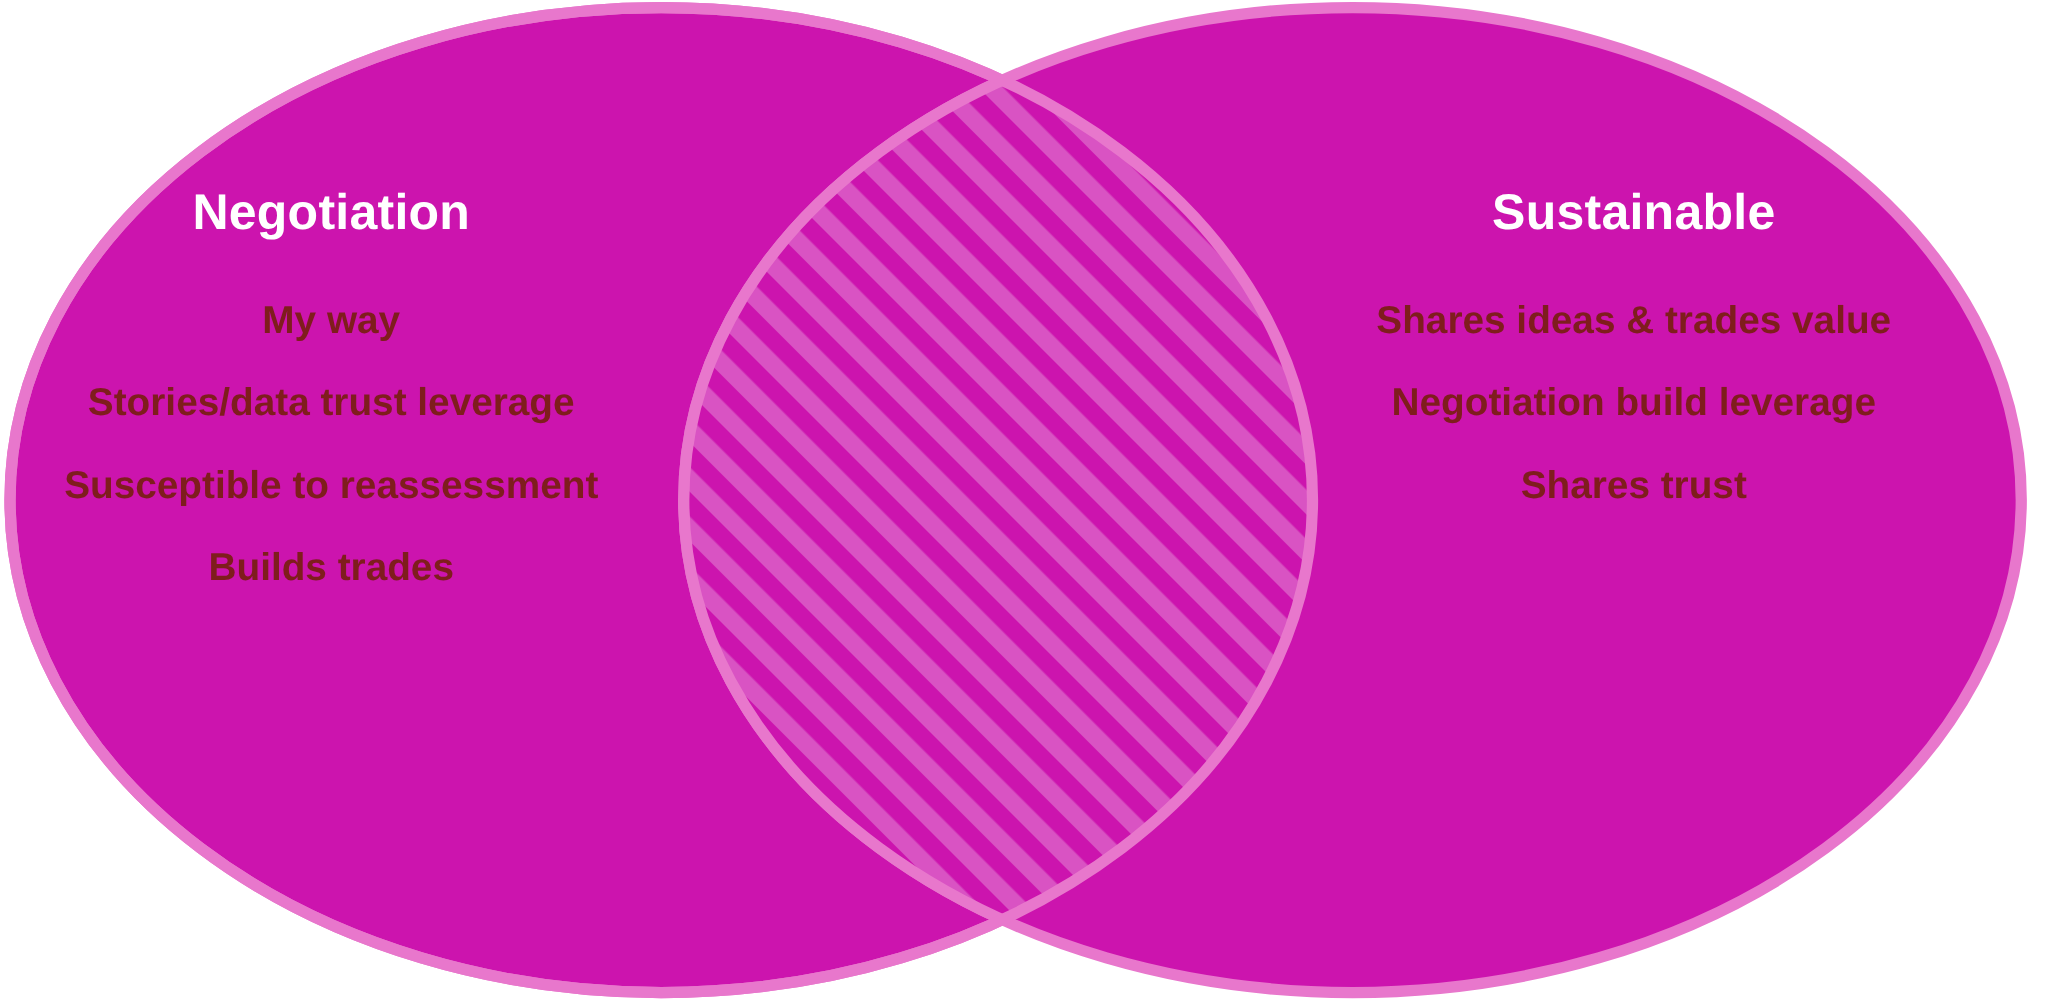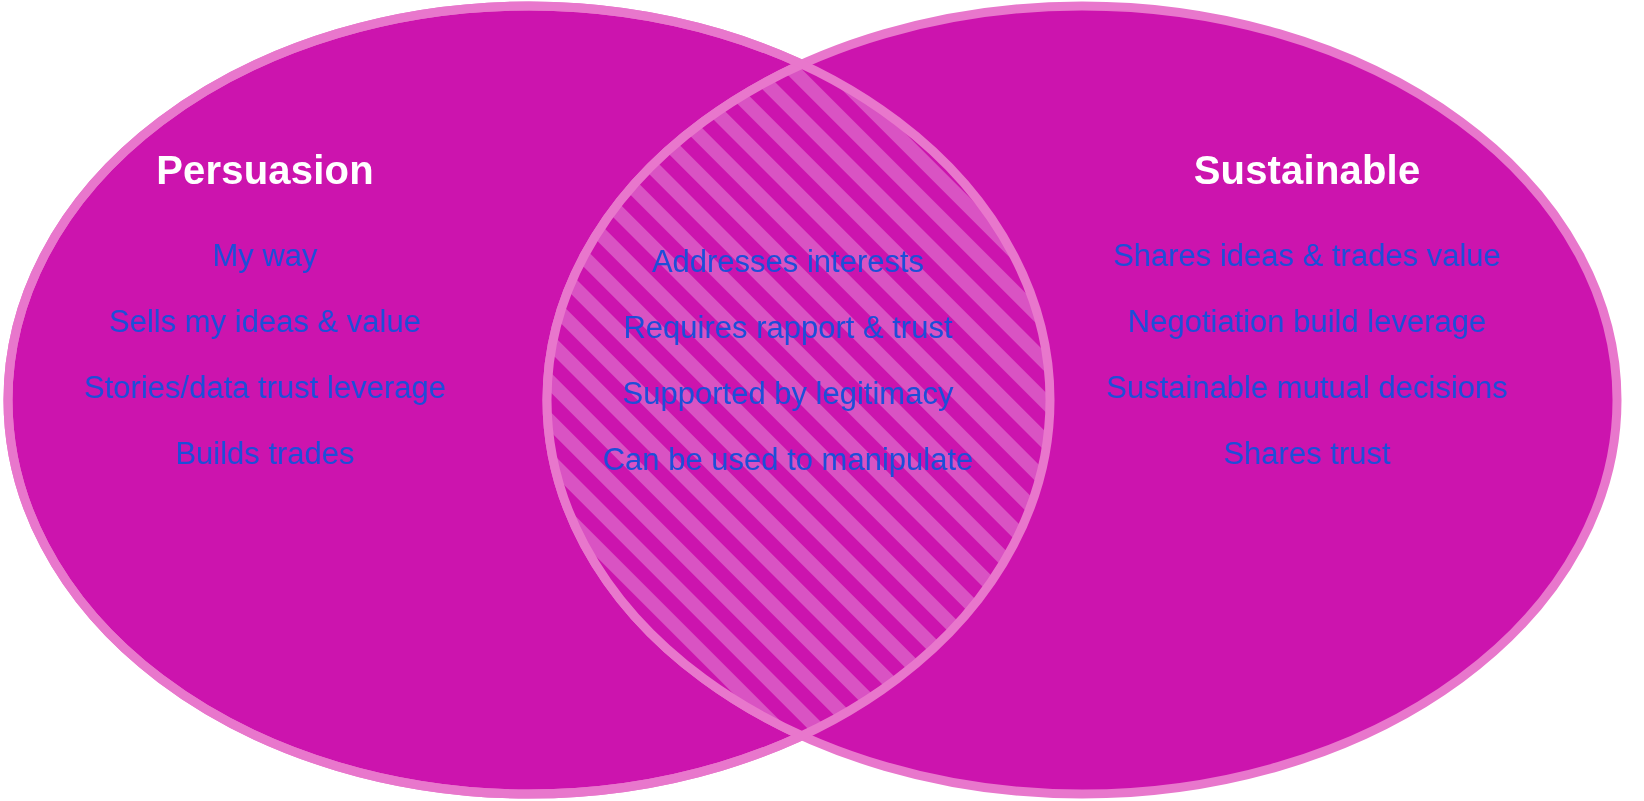--- a/index.html
+++ b/index.html
@@ -47,24 +47,24 @@
     margin: 0;
     white-space: nowrap;
   }
   .col-items {
     list-style: none;
     margin: 0;
     padding: 0;
   }
   .col-items li {
     font-size: 31px;
-    font-weight: normal;
+    font-weight: bold;
     line-height: 1;
     white-space: nowrap;
-    color: #1d4ed8;
+    color: #7f1d1d;
   }
 
   
   #group-persuasion {
     left: 30px;
     top: 150px;
     width: 470px;
   }
   #group-persuasion .col-heading { margin-bottom: 50px; }
   #group-persuasion .col-items li { margin-bottom: 35px; }
@@ -111,42 +111,33 @@
       <ellipse cx="1082" cy="400" rx="535" ry="394" fill="url(#diag-stripes)"></ellipse>
       <ellipse cx="1082" cy="400" rx="535" ry="394" fill="none" stroke="#E877CC" stroke-width="9"></ellipse>
     </g>
 
     <ellipse cx="529" cy="400" rx="521" ry="394" fill="none" stroke="#E877CC" stroke-width="9"></ellipse>
   </svg>
 
   <div class="text-layer">
 
     <div class="col" id="group-persuasion">
-      <div class="col-heading">Persuasion</div>
+      <div class="col-heading">Negotiation</div>
       <ul class="col-items">
         <li>My way</li>
-        <li>Sells my ideas &amp; value</li>
         <li>Stories/data trust leverage</li>
+        <li>Susceptible to reassessment</li>
         <li>Builds trades</li>
       </ul>
     </div>
 
-    <div class="col" id="group-overlap">
-      <ul class="col-items">
-        <li>Addresses interests</li>
-        <li>Requires rapport &amp; trust</li>
-        <li>Supported by legitimacy</li>
-        <li>Can be used to manipulate</li>
-      </ul>
-    </div>
 
     <div class="col" id="group-negotiation">
       <div class="col-heading">Sustainable</div>
       <ul class="col-items">
         <li>Shares ideas &amp; trades value</li>
         <li>Negotiation build leverage</li>
-        <li>Sustainable mutual decisions</li>
         <li>Shares trust</li>
       </ul>
     </div>
 
   </div>
 </div>
 
 </body></html>

